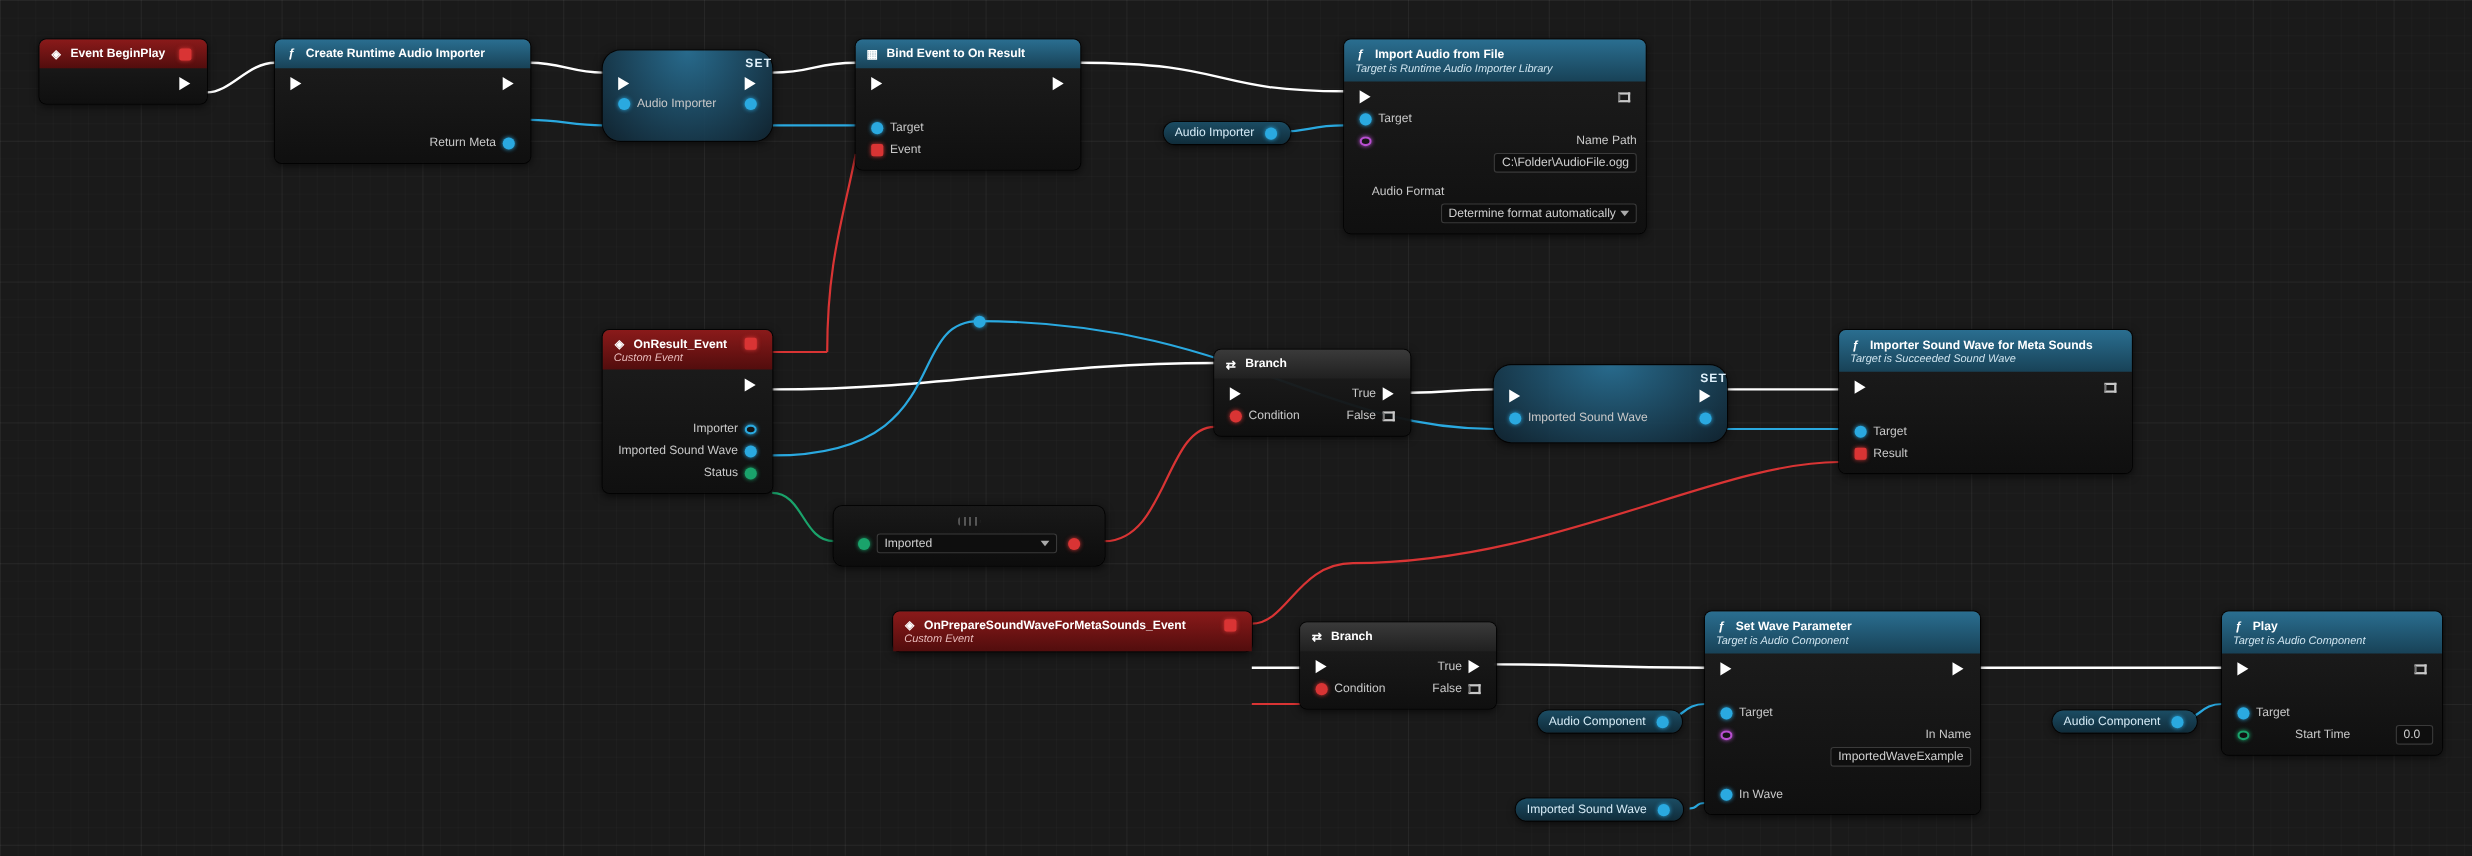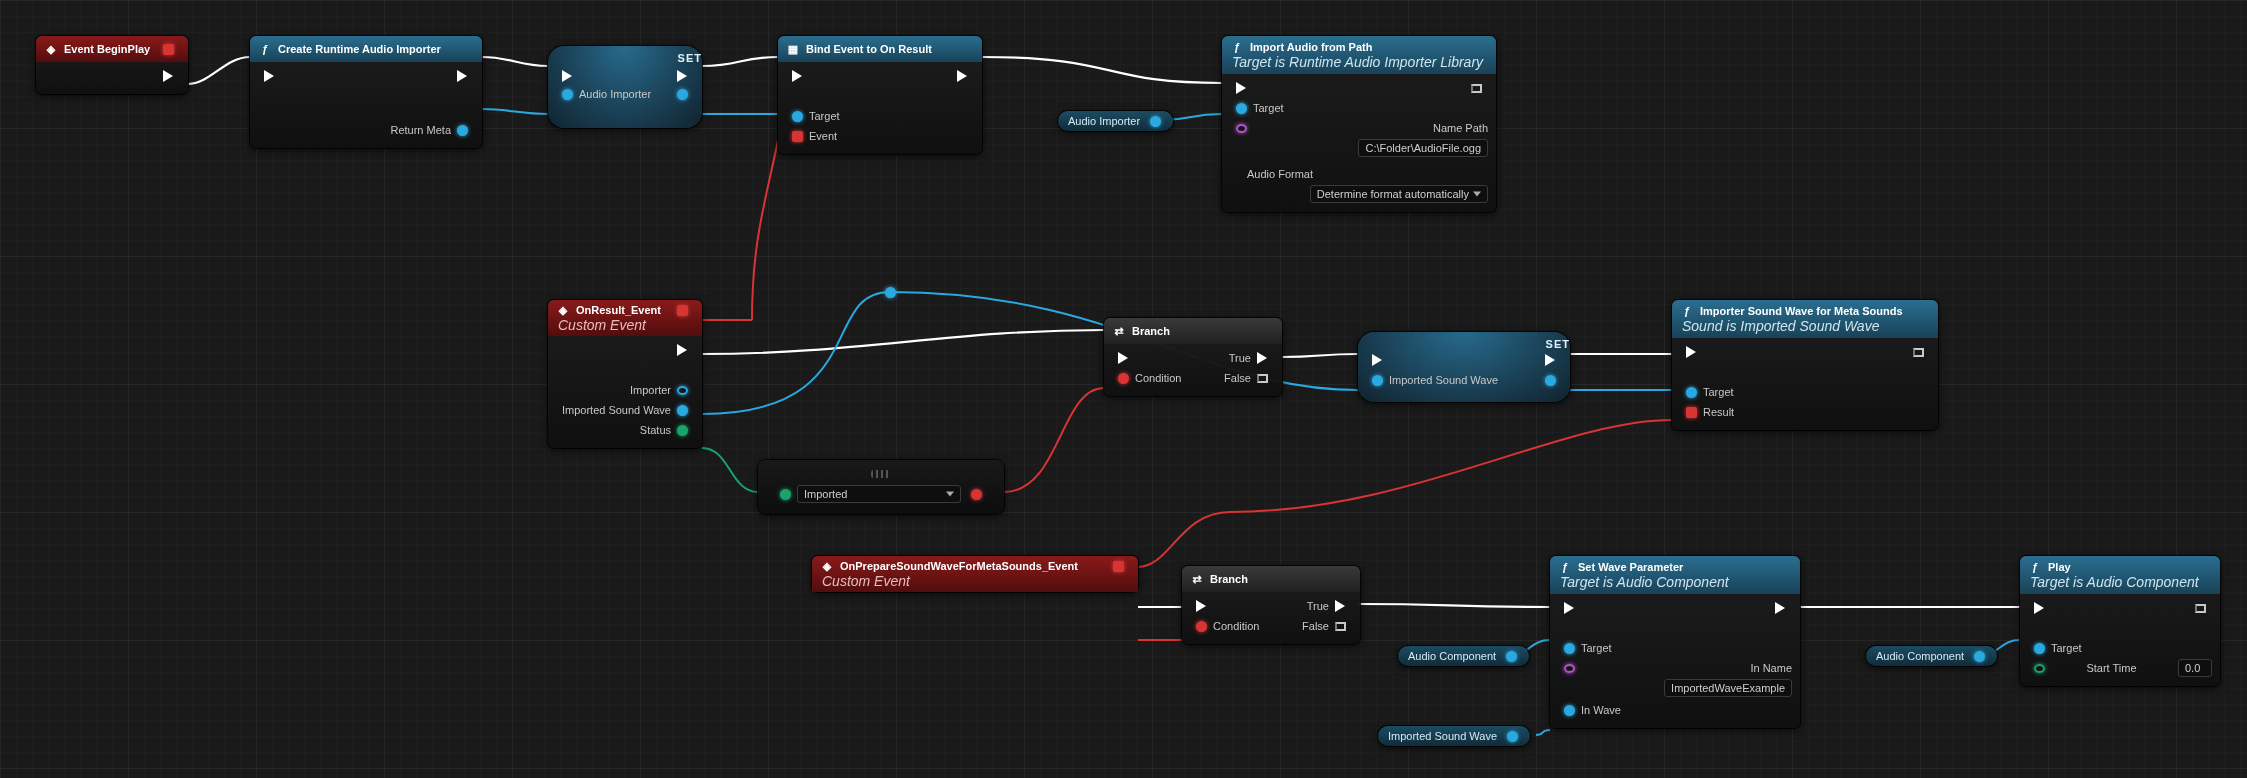--- a/index.html
+++ b/index.html
@@ -33,21 +33,21 @@
     align-items: center;
     padding: 0 8px;
     font-weight: 600;
     color: #fff;
     gap: 6px;
     position: relative;
   }
   .hdr.event { background: linear-gradient(180deg,#8a1a1a,#520d0d); }
   .hdr.func  { background: linear-gradient(180deg,#2a6e90,#184257); }
   .hdr.branch{ background: linear-gradient(180deg,#3a3a3a,#202020); }
-  .hdr .sub { font-weight:400; font-size:14px; font-style: italic; color:#cfe4ef; margin-left:2px;}
+  .hdr .sub { font-weight:400; font-size:10px; font-style: italic; color:#cfe4ef; margin-left:2px;}
   .hdr.event .sub { color:#e9bcbc; }
   .glyph { width:14px; height:14px; display:inline-flex; align-items:center; justify-content:center; }
   .body { padding: 4px 0 8px 0; }
   .row { display:flex; align-items:center; justify-content:space-between; min-height:20px; padding:1px 8px; position:relative; }
   .lbl { white-space:nowrap; }
   .right { text-align:right; flex:1; }
   .left  { text-align:left; flex:1; }
   .pin {
     width:11px; height:11px; border-radius:50%; flex:0 0 11px;
     display:inline-block; margin:0 6px;
@@ -238,21 +238,21 @@
 
 <div class="varget" style="left:1058px; top:111px;">
   <span>Audio Importer</span>
   <span class="pin blue"></span>
 </div>
 
 <div class="node" style="left:1222px; top:36px; width:274px;">
   <div class="hdr func" style="height:38px; flex-direction:column; align-items:flex-start; justify-content:center; gap:0;">
     <div style="display:flex;align-items:center;gap:6px">
       <span class="glyph">ƒ</span>
-      <span>Import Audio from Path</span>
+      <span>Import Audio from File</span>
     </div>
     <span class="sub">Target is Runtime Audio Importer Library</span>
   </div>
   <div class="body">
     <div class="row">
       <span class="pin exec"></span>
       <span class="left"></span>
       <span class="pin exec hollow"></span>
     </div>
     <div class="row">
@@ -357,21 +357,21 @@
     <span class="pin blue"></span>
   </div>
 </div>
 
 <div class="node" style="left:1672px; top:300px; width:266px;">
   <div class="hdr func" style="height:38px; flex-direction:column; align-items:flex-start; justify-content:center; gap:0;">
     <div style="display:flex;align-items:center;gap:6px">
       <span class="glyph">ƒ</span>
       <span>Importer Sound Wave for Meta Sounds</span>
     </div>
-    <span class="sub">Sound is Imported Sound Wave</span>
+    <span class="sub">Target is Succeeded Sound Wave</span>
   </div>
   <div class="body">
     <div class="row">
       <span class="pin exec"></span>
         <span class="left"></span>
       <span class="pin exec hollow"></span>
     </div>
     <div class="row" style="height:10px"></div>
     <div class="row">
       <span class="pin blue"></span>
@@ -446,21 +446,21 @@
       <span class="lbl left">Target</span>
     </div>
     <div class="row">
       <span class="pin purple hollow"></span>
       <span class="lbl">In Name</span>
     </div>
     <div class="row">
         <span style="width:17px"></span>
       <span class="textbox">ImportedWaveExample</span>
     </div>
-    <div class="row" style="margin-top:2px">
+    <div class="row" style="margin-top:14px">
       <span class="pin blue"></span>
       <span class="lbl left">In Wave</span>
     </div>
   </div>
 </div>
 
 <div class="varget" style="left:1866px; top:646px;">
   <span>Audio Component</span>
   <span class="pin blue"></span>
 </div>

